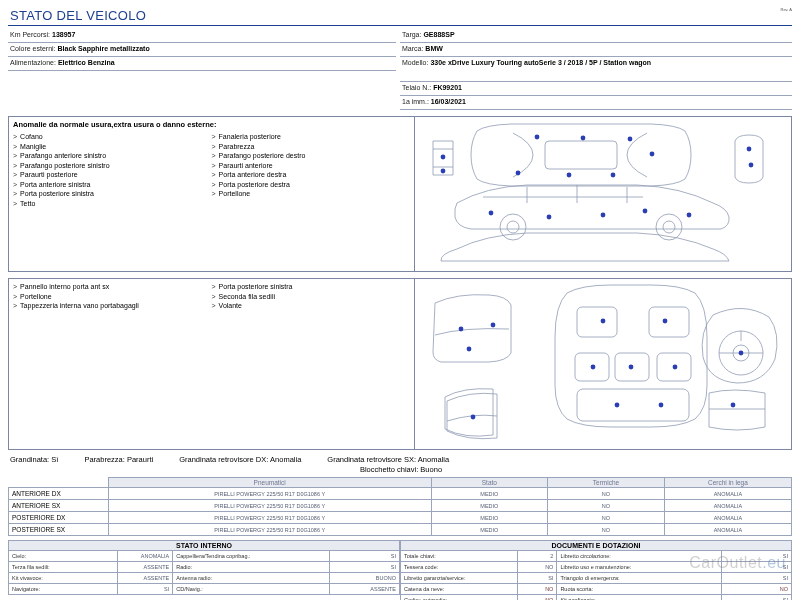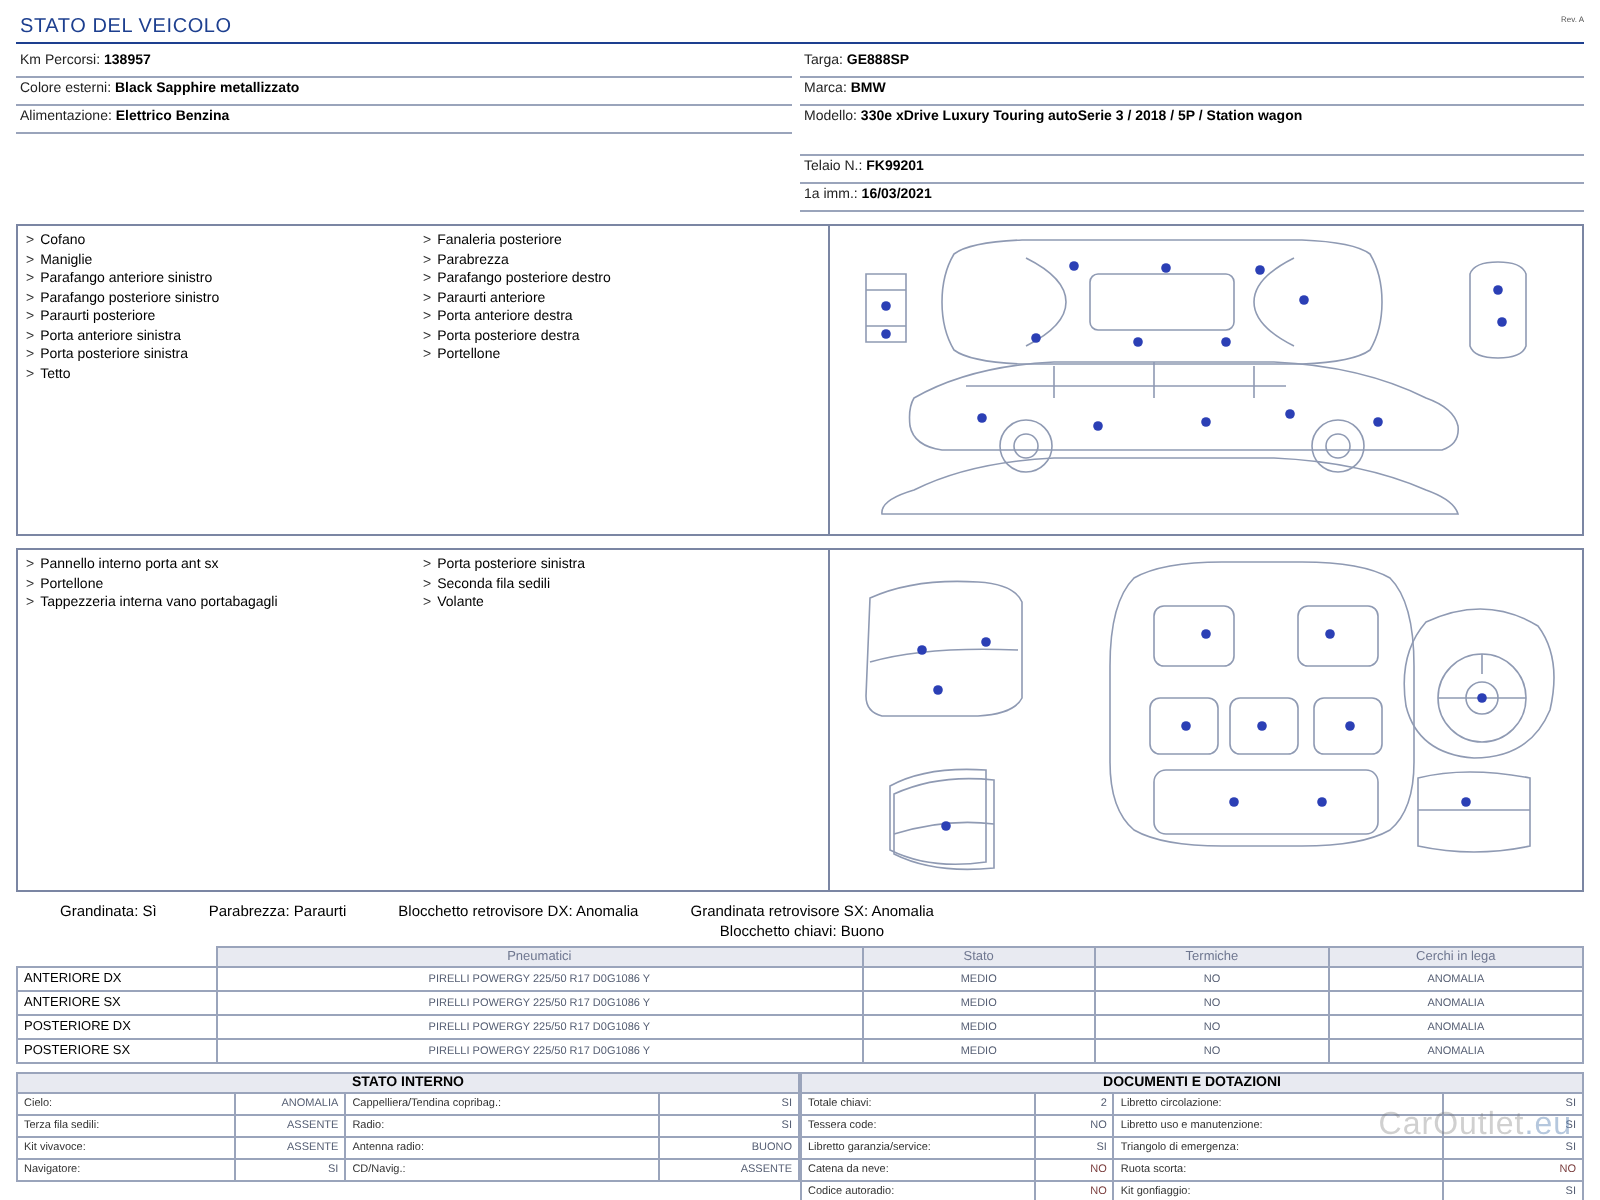--- a/index.html
+++ b/index.html
@@ -25,21 +25,21 @@
   }
   .rev {
     position: absolute;
     right: 8px;
     top: 7px;
     font-size: 4px;
     color: #555;
   }
   .title {
     color: #1d3f8f;
-    font-size: 10px;
+    font-size: 13px;
     letter-spacing: .3px;
     margin: 2px 0 2px 2px;
   }
   .title-rule {
     border-bottom: 1px solid #1d3f8f;
     margin: 0 0 3px 0;
   }
 
   
   .hdr {
@@ -113,21 +113,20 @@
   .panel.ext { height: 156px; }
   .panel.int { height: 172px; }
 
   
   .statusline {
     margin-top: 5px;
     display: flex;
     gap: 26px;
     font-size: 7.5px;
     padding-left: 2px;
-    margin-left: 20px;
   }
   .statusline2 {
     margin-top: 1px;
     font-size: 7.5px;
     padding-left: 2px;
     margin-bottom: 3px;
     text-align: center;
   }
 
   
@@ -248,20 +247,21 @@
       </div>
       <div class="row">
         <span class="lbl">1a imm.:</span>
         <span class="val">16/03/2021</span>
       </div>
     </div>
   </div>
 
   <div class="panel ext">
     <div class="panel-left">
+      <div class="panel-heading">Anomalie da normale usura,extra usura o danno esterne:</div>
       <div class="cols2">
         <ul>
           <li>Cofano</li>
           <li>Maniglie</li>
           <li>Parafango anteriore sinistro</li>
           <li>Parafango posteriore sinistro</li>
           <li>Paraurti posteriore</li>
           <li>Porta anteriore sinistra</li>
           <li>Porta posteriore sinistra</li>
           <li>Tetto</li>
@@ -380,21 +380,21 @@
           <circle cx="316" cy="124" r="2.4"></circle>
           <circle cx="56" cy="136" r="2.4"></circle>
         </g>
       </svg>
     </div>
   </div>
 
   <div class="statusline">
     <span>Grandinata: Sì</span>
     <span>Parabrezza: Paraurti</span>
-    <span>Blocchetto retrovisore DX: Anomalia</span>
+    <span>Grandinata retrovisore DX: Anomalia</span>
     <span>Grandinata retrovisore SX: Anomalia</span>
   </div>
   <div class="statusline2">Blocchetto chiavi: Buono</div>
 
   <table class="tyres">
     <thead>
       <tr>
         <th style="width:88px;border:none;background:#fff"></th>
         <th>Pneumatici</th>
         <th style="width:110px">Stato</th>

